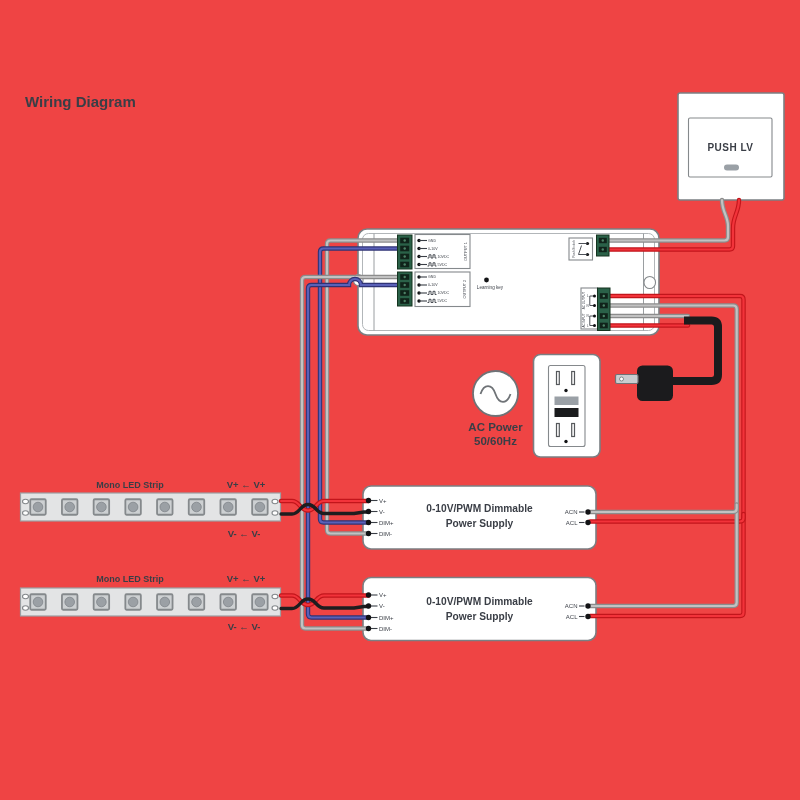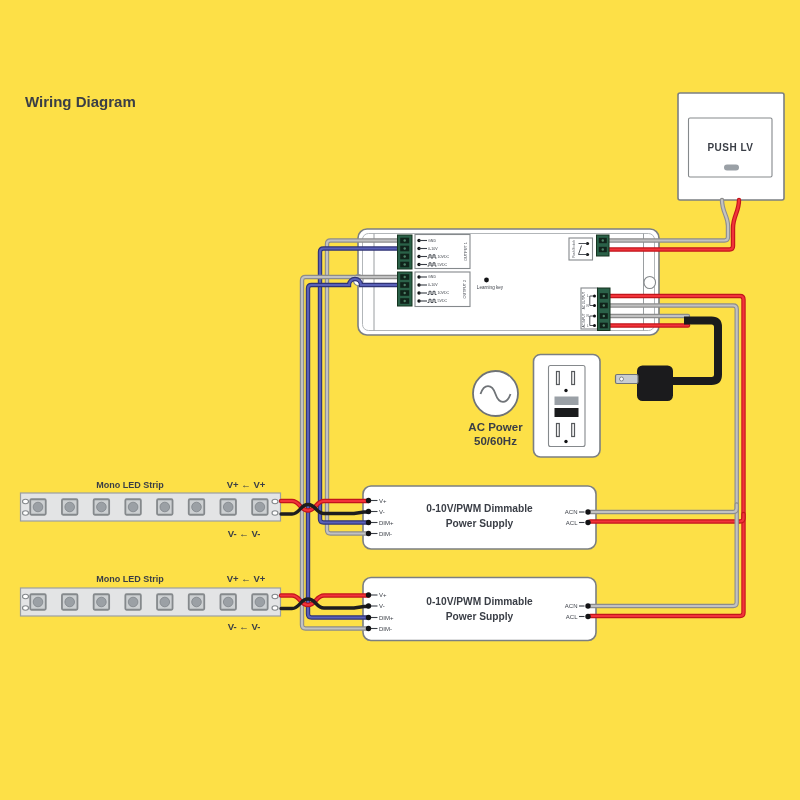--- a/index.html
+++ b/index.html
@@ -1,16 +1,16 @@
 <!DOCTYPE html>
 <html><head>
 <meta charset="utf-8">
 <style>
   html,body{margin:0;padding:0;background:#fff;}
-  #canvas{position:relative;width:800px;height:800px;background:#fde047;overflow:hidden;}
+  #canvas{position:relative;width:800px;height:800px;background:#ef4444;overflow:hidden;}
   .t{font-family:"Liberation Sans",sans-serif;fill:#3a3e46;}
   .b{font-weight:bold;}
   svg{display:block;}
   .box{fill:#ffffff;stroke:#7b7f83;stroke-width:1.6;}
   .box2{fill:#ffffff;stroke:#85898c;stroke-width:1.1;}
   .inner{fill:none;stroke:#b2b6b9;stroke-width:1;}
   .sep{stroke:#9a9ea1;stroke-width:1;}
   .wire-o{fill:none;stroke-width:4.4;stroke-linecap:round;}
   .wire-i{fill:none;stroke-width:2.2;stroke-linecap:round;}
   .wo-gray{stroke:#8c8c8c;} .wi-gray{stroke:#c2c2c2;}

